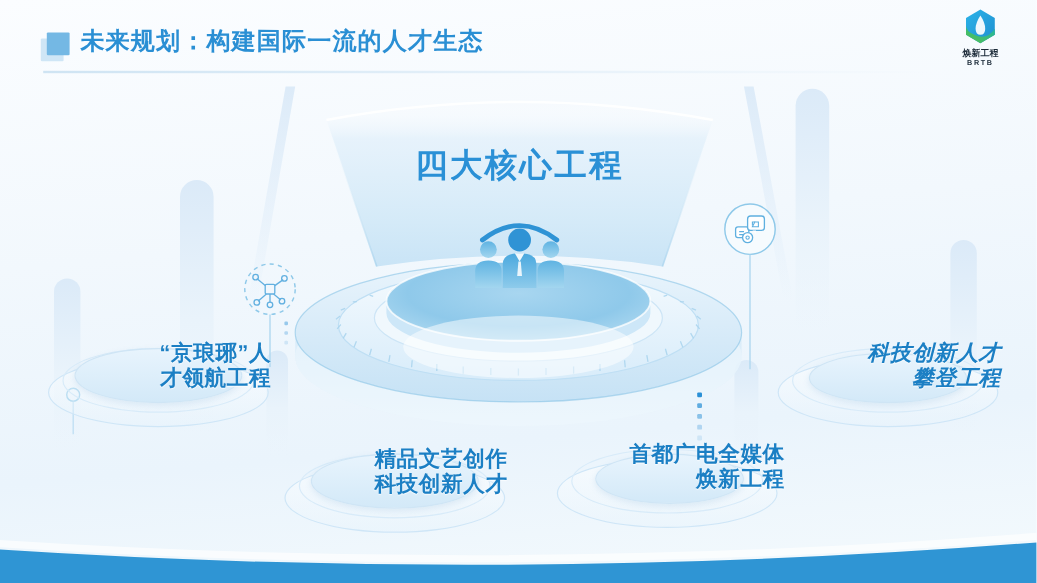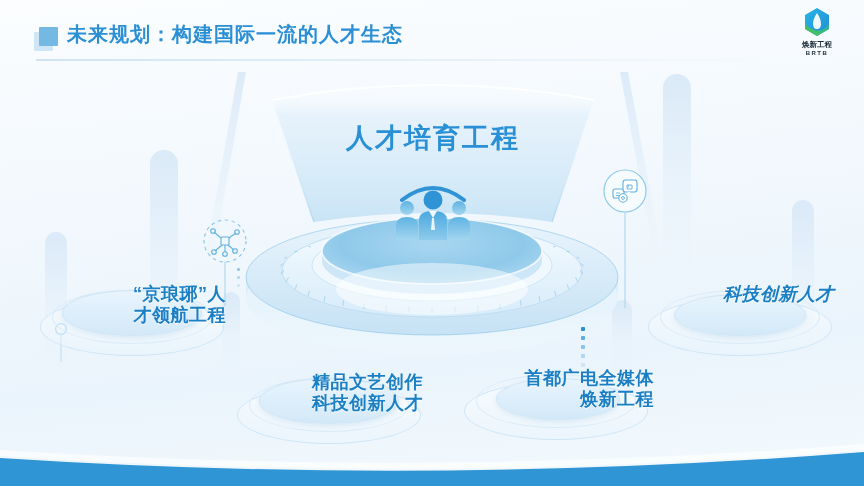--- a/index.html
+++ b/index.html
@@ -218,21 +218,21 @@
         <stop offset="0%" stop-color="#ffffff" stop-opacity="0"></stop>
         <stop offset="100%" stop-color="#aed6ef" stop-opacity="0.9"></stop>
       </linearGradient>
     </defs>
     <path d="M10 18 Q171 -12 332 18 L290 140 Q171 122 52 140 Z" fill="url(#fung)"></path>
     <path d="M10 18 Q171 -12 332 18" stroke="#ffffff" stroke-width="2" fill="none" opacity="0.9"></path>
     <path d="M10 18 L52 140" stroke="url(#funedge)" stroke-width="1.4" fill="none"></path>
     <path d="M332 18 L290 140" stroke="url(#funedge)" stroke-width="1.4" fill="none"></path>
   </svg>
 
-  <div class="center-title">人才培育工程</div>
+  <div class="center-title">四大核心工程</div>
 
   <svg class="platform" viewBox="0 0 388 180">
     <defs>
       <linearGradient id="p1" x1="0" y1="0" x2="0" y2="1">
         <stop offset="0%" stop-color="#e9f4fc"></stop>
         <stop offset="100%" stop-color="#c6e2f5"></stop>
       </linearGradient>
       <linearGradient id="p2" x1="0" y1="0" x2="0" y2="1">
         <stop offset="0%" stop-color="#f4fafe"></stop>
         <stop offset="100%" stop-color="#d8ecfa"></stop>
@@ -400,20 +400,21 @@
       <div>才领航工程</div>
     </div>
   </div>
 
   <div class="label-group" style="left:644px;top:272px;width:190px;height:86px;">
     <div class="pill-ring-outer" style="left:4px;top:26px;width:182px;height:56px;"></div>
     <div class="pill-ring-mid" style="left:16px;top:18px;width:158px;height:52px;"></div>
     <div class="pill" style="left:30px;top:22px;width:130px;height:40px;"></div>
     <div class="pill-text" style="top:12px;font-style:italic;">
       <div>科技创新人才</div>
+      <div>攀登工程</div>
     </div>
   </div>
 
   <div class="label-group" style="left:233px;top:360px;width:190px;height:86px;">
     <div class="pill-ring-outer" style="left:4px;top:26px;width:182px;height:56px;"></div>
     <div class="pill-ring-mid" style="left:16px;top:18px;width:158px;height:52px;"></div>
     <div class="pill" style="left:26px;top:18px;width:138px;height:44px;"></div>
     <div class="pill-text" style="top:12px;">
       <div>精品文艺创作</div>
       <div>科技创新人才</div>

